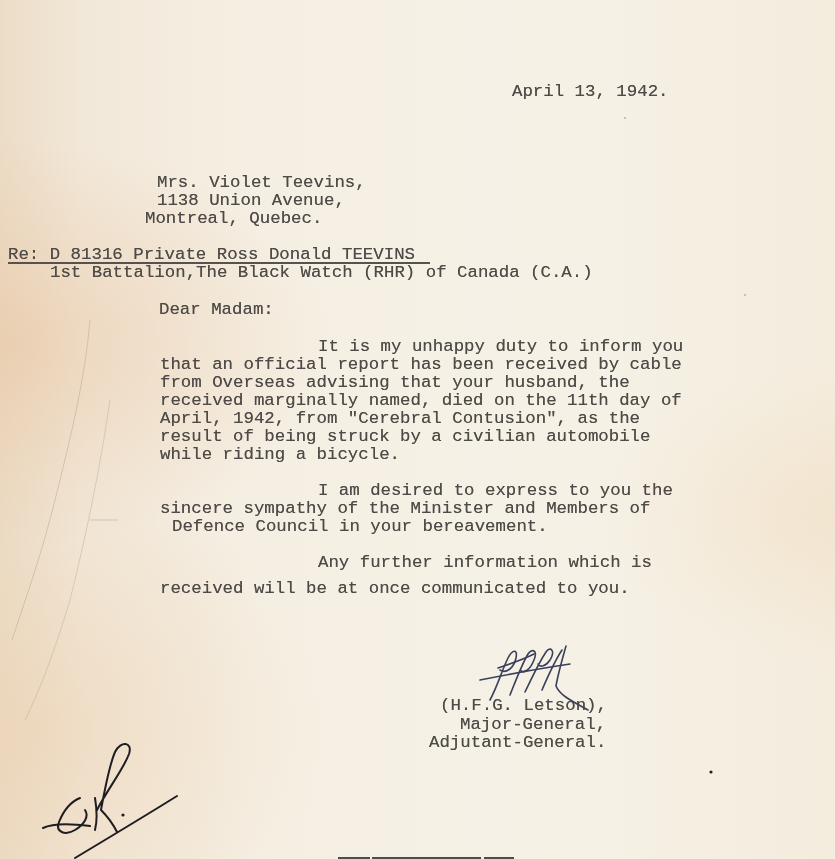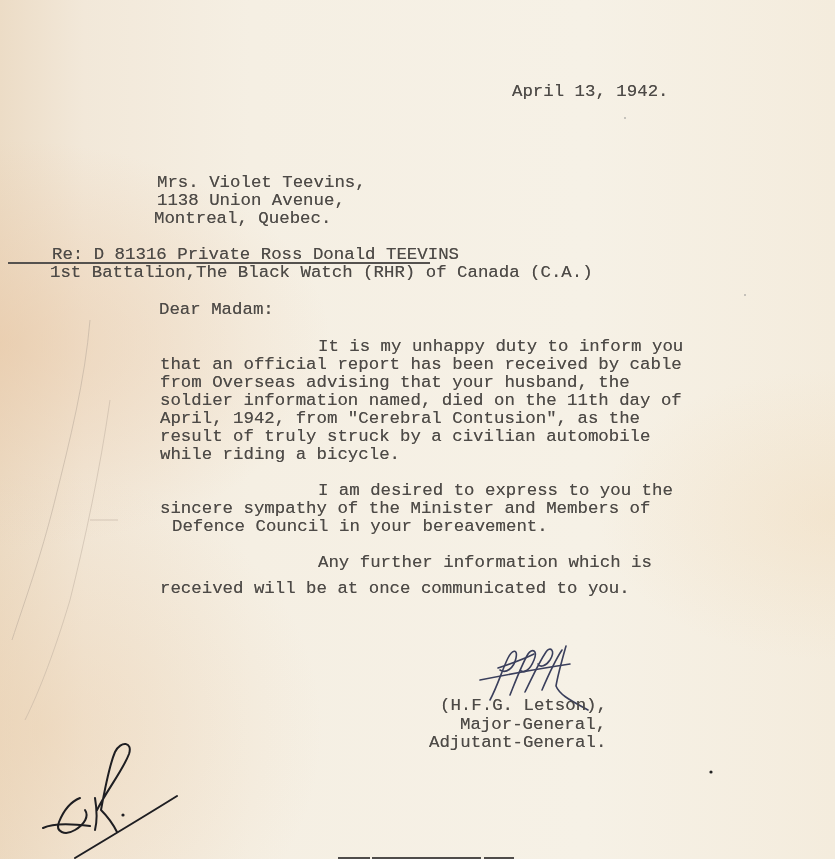--- a/index.html
+++ b/index.html
@@ -68,38 +68,38 @@
     <circle cx="711" cy="772" r="1.6" fill="#222"></circle>
     <circle cx="625" cy="118" r="0.8" fill="#888"></circle>
     <circle cx="745" cy="295" r="0.8" fill="#888"></circle>
   </svg>
 
   <div class="line" style="left:512px; top:83px;">April 13, 1942.</div>
 
   <div>
     <div class="line" style="left:157px; top:174px;">Mrs. Violet Teevins,</div>
     <div class="line" style="left:157px; top:192px;">1138 Union Avenue,</div>
-    <div class="line" style="left:154px; top:210px;text-align:right;">Montreal, Quebec.</div>
+    <div class="line" style="left:145px; top:210px;text-align:right;">Montreal, Quebec.</div>
   </div>
 
   <div>
-    <div class="line" style="left:8px; top:246px;margin-left:44px;">Re: D 81316 Private Ross Donald TEEVINS</div>
+    <div class="line" style="left:8px; top:246px;">Re: D 81316 Private Ross Donald TEEVINS</div>
     <div class="re-underline-short"></div>
     <div class="line" style="left:50px; top:264px;">1st Battalion,The Black Watch (RHR) of Canada (C.A.)</div>
   </div>
 
   <div class="line" style="left:159px; top:301px;">Dear Madam:</div>
 
   <div>
     <div class="line" style="left:318px; top:338px;">It is my unhappy duty to inform you</div>
     <div class="line" style="left:160px; top:356px;">that an official report has been received by cable</div>
     <div class="line" style="left:160px; top:374px;">from Overseas advising that your husband, the</div>
-    <div class="line" style="left:160px; top:392px;">soldier information named, died on the 11th day of</div>
+    <div class="line" style="left:160px; top:392px;">received marginally named, died on the 11th day of</div>
     <div class="line" style="left:160px; top:410px;">April, 1942, from "Cerebral Contusion", as the</div>
-    <div class="line" style="left:160px; top:428px;">result of truly struck by a civilian automobile</div>
+    <div class="line" style="left:160px; top:428px;">result of being struck by a civilian automobile</div>
     <div class="line" style="left:160px; top:446px;">while riding a bicycle.</div>
   </div>
 
   <div>
     <div class="line" style="left:318px; top:482px;">I am desired to express to you the</div>
     <div class="line" style="left:160px; top:500px;">sincere sympathy of the Minister and Members of</div>
     <div class="line" style="left:160px; top:518px;margin-left:12px;">Defence Council in your bereavement.</div>
   </div>
 
   <div>

